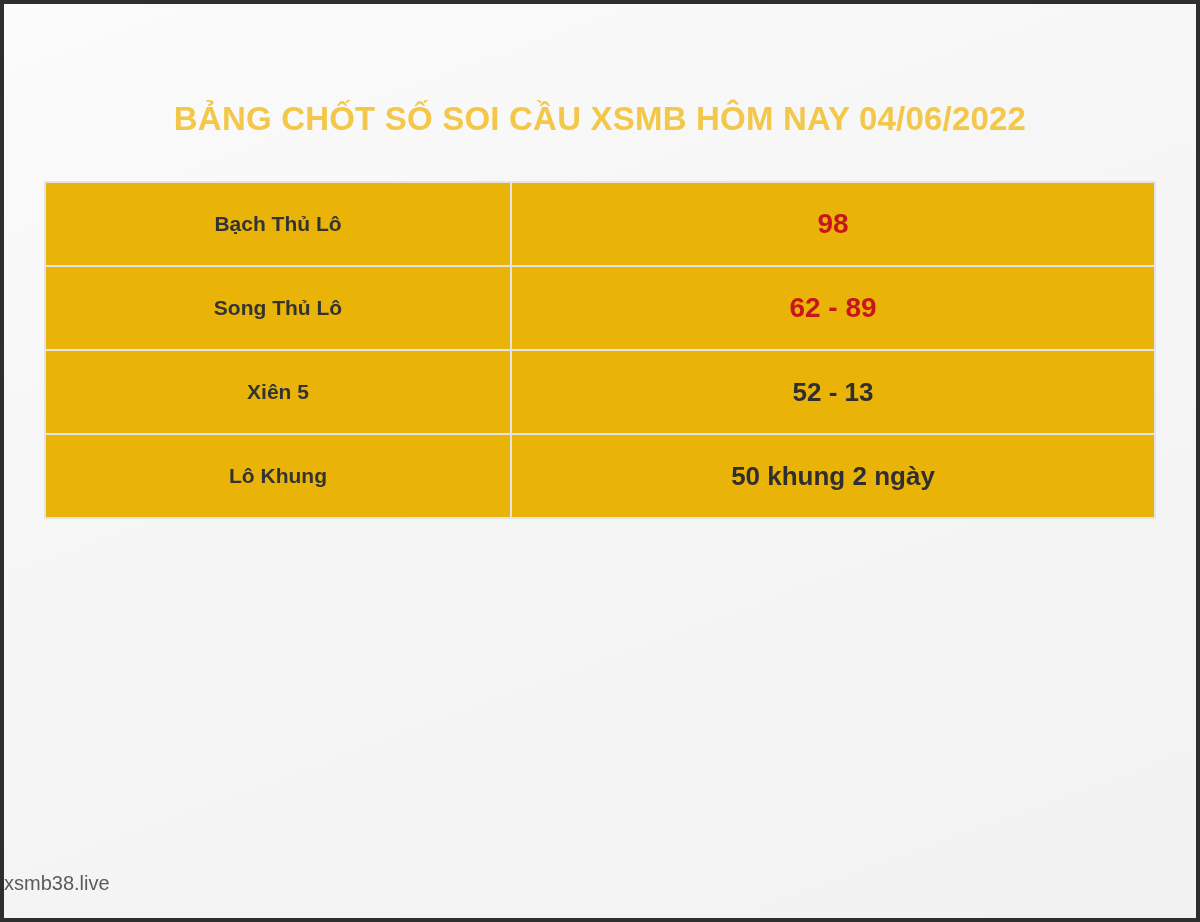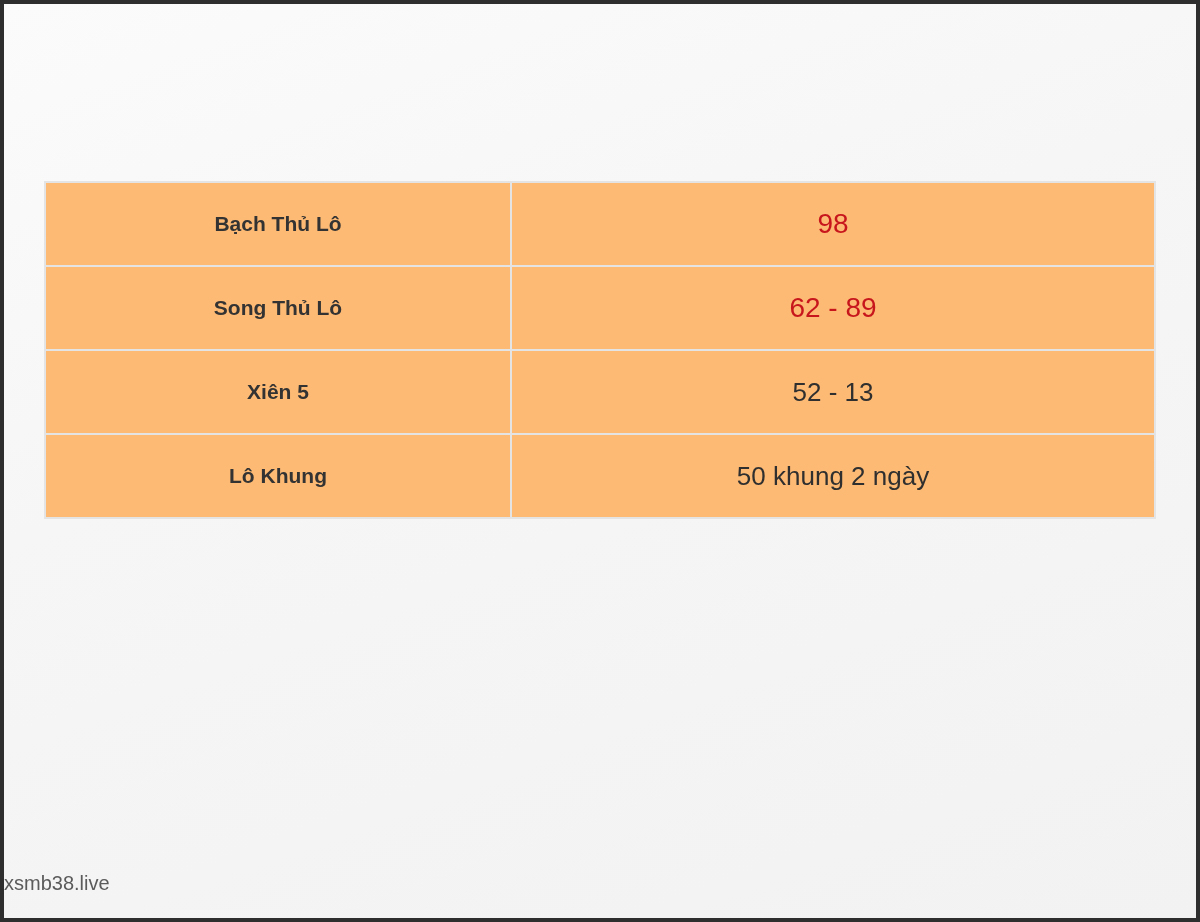--- a/index.html
+++ b/index.html
@@ -43,31 +43,31 @@
     border-collapse: collapse;
     background: #ffffff;
     table-layout: fixed;
   }
   .result-table td {
     border: 2px solid #e4e4e4;
     height: 82px;
     padding: 0 10px;
     text-align: center;
     vertical-align: middle;
-    background: #fdba74;
+    background: #eab308;
   }
   .col-label {
     width: 444px;
     font-size: 21px;
     font-weight: bold;
     color: #333333;
   }
   .col-value {
     font-size: 26px;
-    font-weight: normal;
+    font-weight: bold;
     color: #2f2f2f;
     margin-top: 16px;
   }
   .col-value.accent {
     color: #c8161d;
     font-size: 28px;
   }
   .site-footer {
     position: absolute;
     left: 0;
@@ -77,20 +77,21 @@
     font-size: 20px;
     color: #5b5b5b;
     font-weight: normal;
   }
 </style>
 </head>
 <body>
 
 <div class="page-frame">
 
+  <div class="page-title">BẢNG CHỐT SỐ SOI CẦU XSMB HÔM NAY 04/06/2022</div>
 
   <table class="result-table">
     <tbody>
       <tr>
         <td class="col-label">Bạch Thủ Lô</td>
         <td class="col-value accent">98</td>
       </tr>
       <tr>
         <td class="col-label">Song Thủ Lô</td>
         <td class="col-value accent">62 - 89</td>

